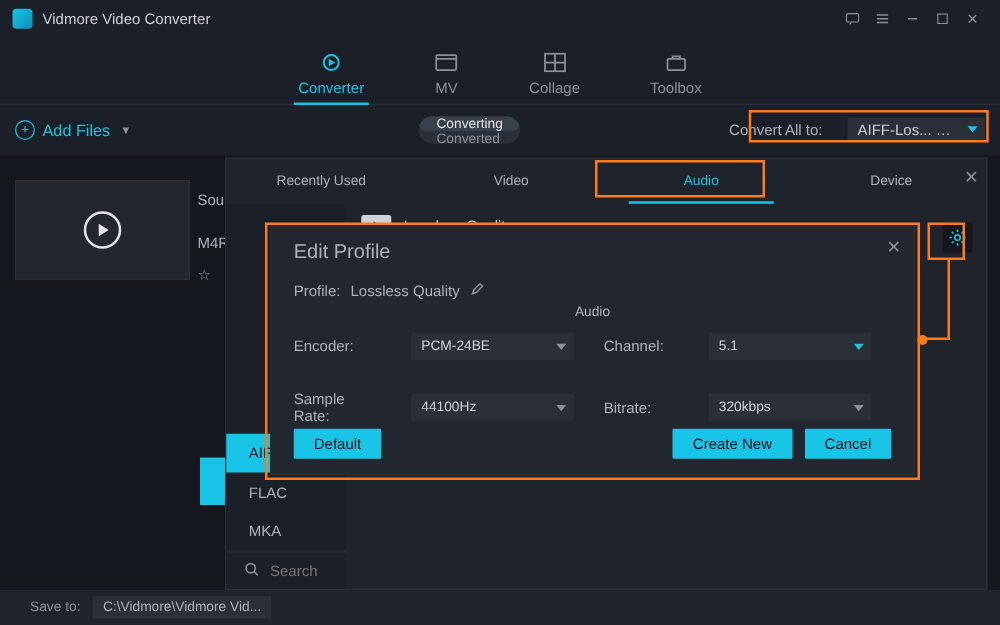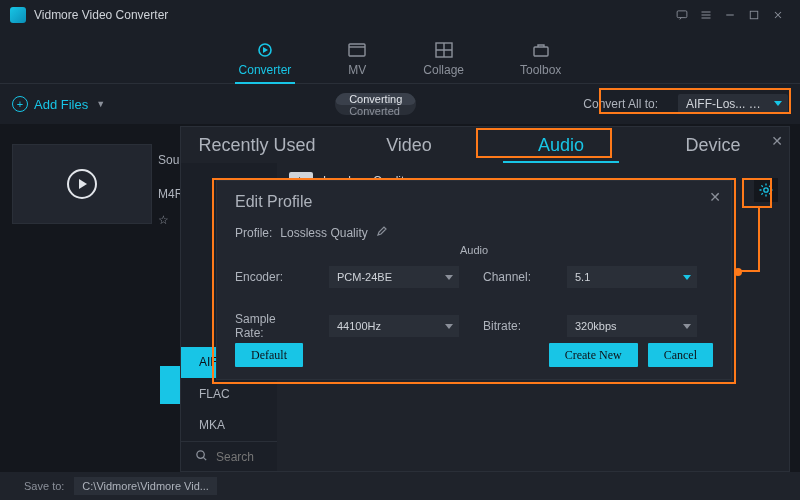--- a/index.html
+++ b/index.html
@@ -38,21 +38,21 @@
   .meta { position:absolute; left:158px; top:26px; font-size:12px; color:#aeb3bc; }
   .meta .row { display:flex; align-items:center; gap:6px; height:20px; }
   .star { color:#8b909a; }
 
   .bluebar { position:absolute; left:160px; top:242px; width:68px; height:38px; background:#18c5e6; }
 
   
   .picker { position:absolute; left:180px; top:2px; right:10px; bottom:0; background:#1f232b; border:1px solid #2a2f38; }
   .picker .closex { position:absolute; right:6px; top:6px; color:#8b909a; cursor:pointer; font-size:14px; }
   .picker .tabs { height:36px; display:flex; }
-  .picker .tab { flex:1; display:flex; align-items:center; justify-content:center; color:#aeb3bc; cursor:pointer; position:relative; font-size:18px; }
+  .picker .tab { flex:1; display:flex; align-items:center; justify-content:center; color:#aeb3bc; cursor:pointer; position:relative; font-size:11px; }
   .picker .tab.active { color:#18c5e6; }
   .picker .tab.active::after { content:""; position:absolute; left:18px; right:18px; bottom:0; height:2px; background:#18c5e6; }
   .picker .body { display:flex; height: calc(100% - 36px); }
   .picker .formats { width:96px; background:#1b1f27; display:flex; flex-direction:column; }
   .picker .fmt { height:36px; display:flex; align-items:center; padding-left:18px; color:#aeb3bc; cursor:pointer; font-size:12px; }
   .picker .fmt.sel { background:#18c5e6; color:#0d1117; }
   .picker .searchrow { margin-top:auto; height:34px; display:flex; align-items:center; gap:8px; padding-left:14px; color:#8b909a; border-top:1px solid #2a2f38; }
   .picker .searchrow input { background:transparent; border:none; color:#cfd3d9; outline:none; width:50px; font-size:12px; }
   .presets { flex:1; }
   .preset { height:36px; display:flex; align-items:center; gap:10px; padding:0 12px; color:#cfd3d9; cursor:pointer; }
@@ -67,21 +67,21 @@
   .dialog .dtitle { color:#aeb3bc; font-size:16px; }
   .dialog .dclose { position:absolute; right:10px; top:8px; color:#8b909a; cursor:pointer; font-size:14px; }
   .dialog .profile-row { margin-top:14px; display:flex; align-items:center; gap:8px; color:#aeb3bc; font-size:12px; }
   .dialog .pencil { color:#8b909a; cursor:pointer; }
   .dialog .section { text-align:center; color:#aeb3bc; font-size:11px; margin-top:4px; }
   .grid { display:grid; grid-template-columns: 70px 130px 60px 130px; column-gap:24px; row-gap:10px; margin-top:10px; align-items:center;gap:24px; }
   .grid .glabel { color:#aeb3bc; font-size:12px; }
   .dd { background:#2a2f38; height:22px; display:flex; align-items:center; padding:0 8px; color:#cfd3d9; font-size:11px; position:relative; cursor:pointer; }
   .dd .tri { position:absolute; right:6px; width:0;height:0;border-left:4px solid transparent;border-right:4px solid transparent;border-top:5px solid #8b909a; }
   .dd.accent .tri { border-top-color:#18c5e6; }
-  .dlg-buttons { position:absolute; bottom:12px; left:18px; right:18px; display:flex;font-family:Liberation Serif, serif; }
+  .dlg-buttons { position:absolute; bottom:12px; left:18px; right:18px; display:flex; }
   .btn { height:24px; padding:0 16px; background:#18c5e6; color:#0d1117; display:flex; align-items:center; font-size:12px; cursor:pointer; border-radius:1px; }
   .dlg-buttons .gap { flex:1; }
   .dlg-buttons .btn + .btn { margin-left:10px; }
 
   .statusbar { position:absolute; left:0; right:0; bottom:0; height:28px; background:#1f232b; display:flex; align-items:center; padding:0 24px; gap:10px; color:#8b909a; font-size:11px; }
   .statusbar .pathbox { background:#2a2f38; padding:3px 8px; color:#aeb3bc; max-width:180px; white-space:nowrap; overflow:hidden; text-overflow:ellipsis; }
 
   .connector { position:absolute; border:2px solid #ff7a1a; border-left:none; border-top:none; pointer-events:none; }
   .connector.vert { width:0; border-bottom:none; }
   .connector-dot { position:absolute; width:8px; height:8px; background:#ff7a1a; border-radius:50%; pointer-events:none; }

